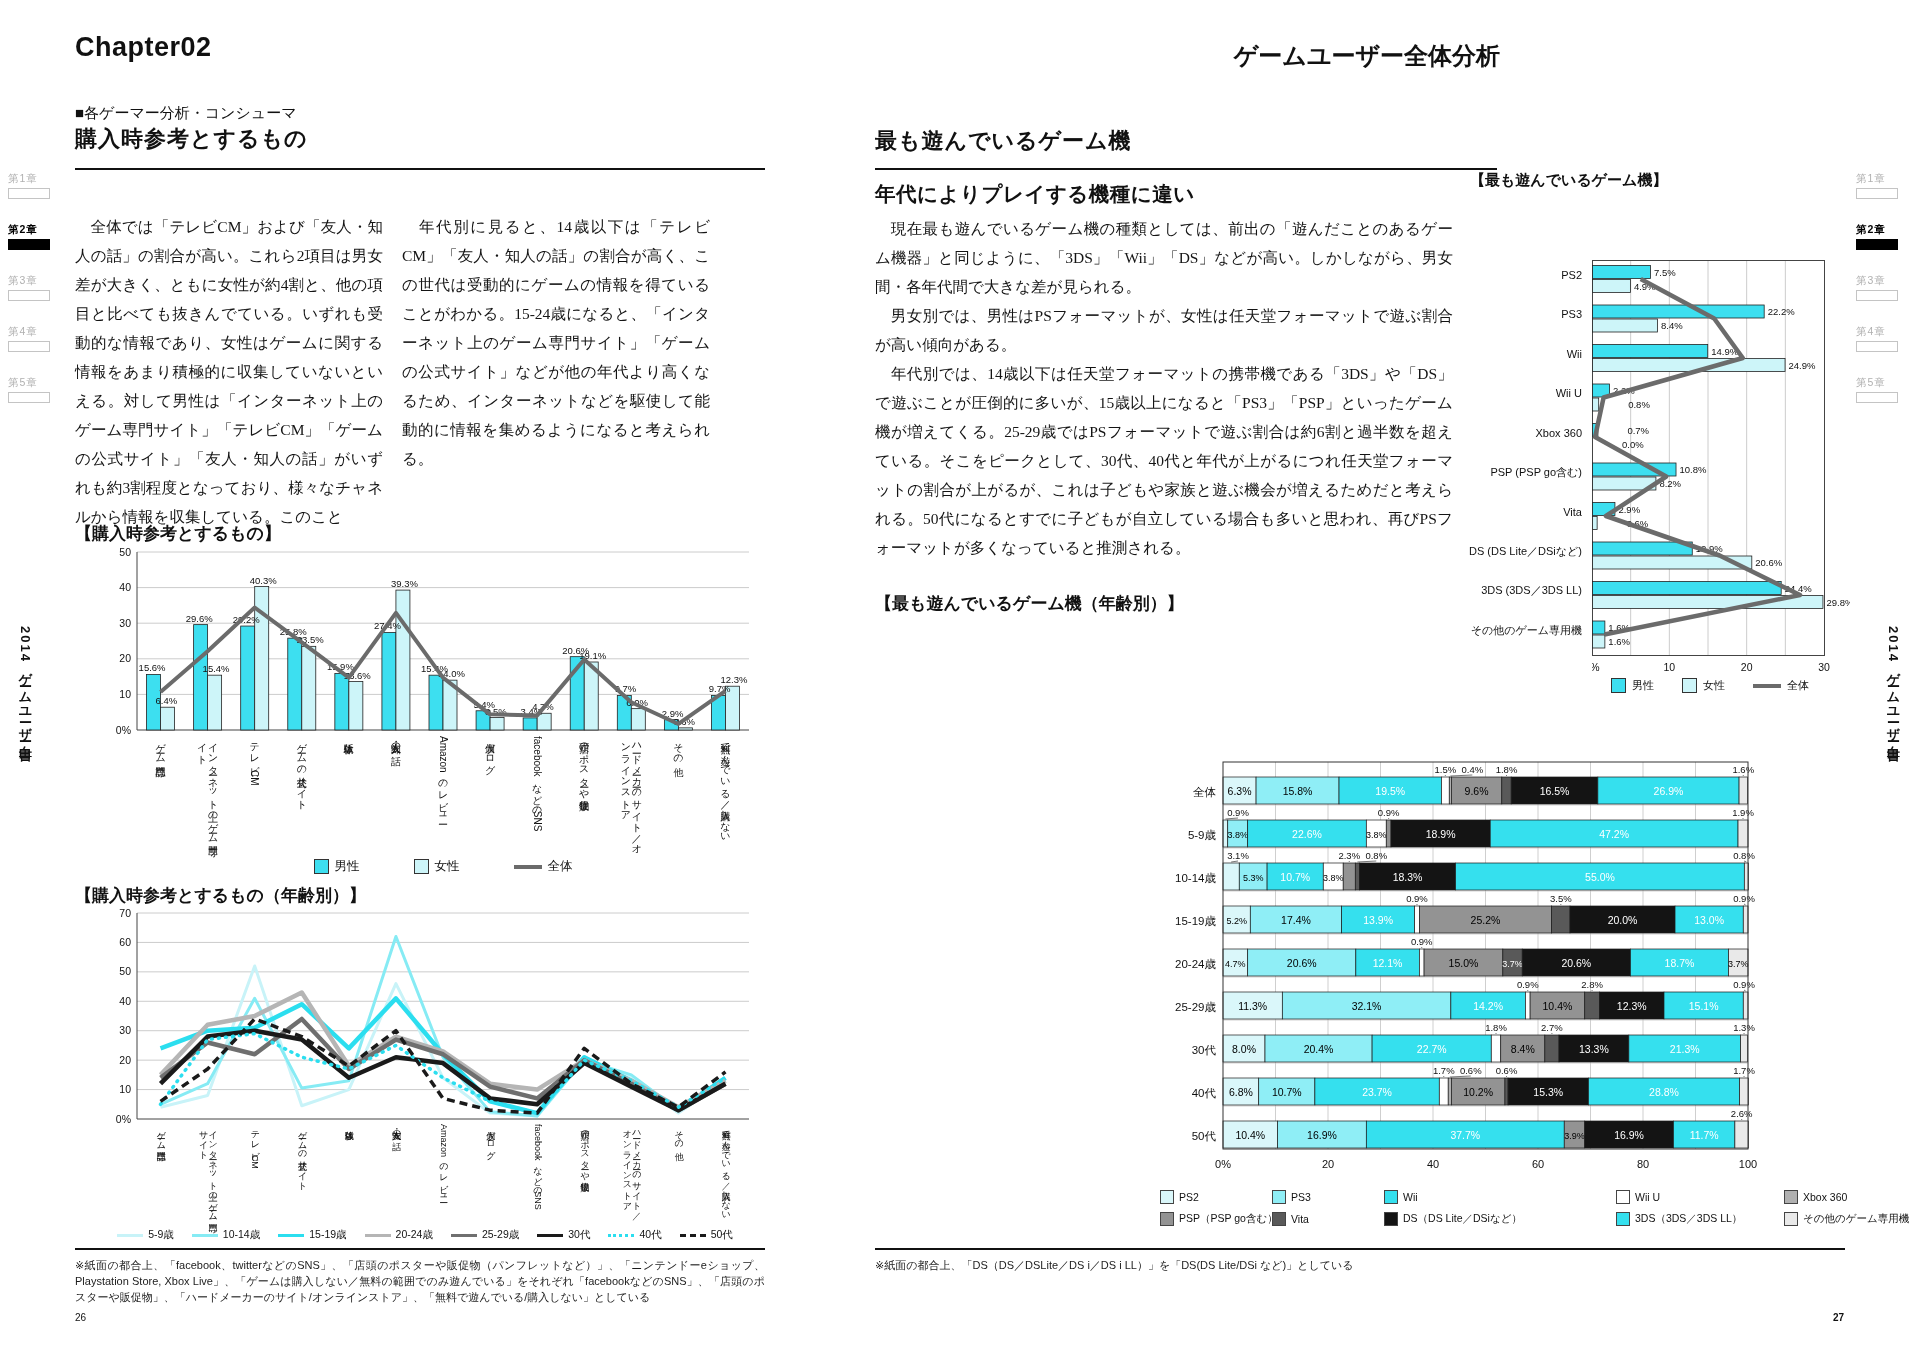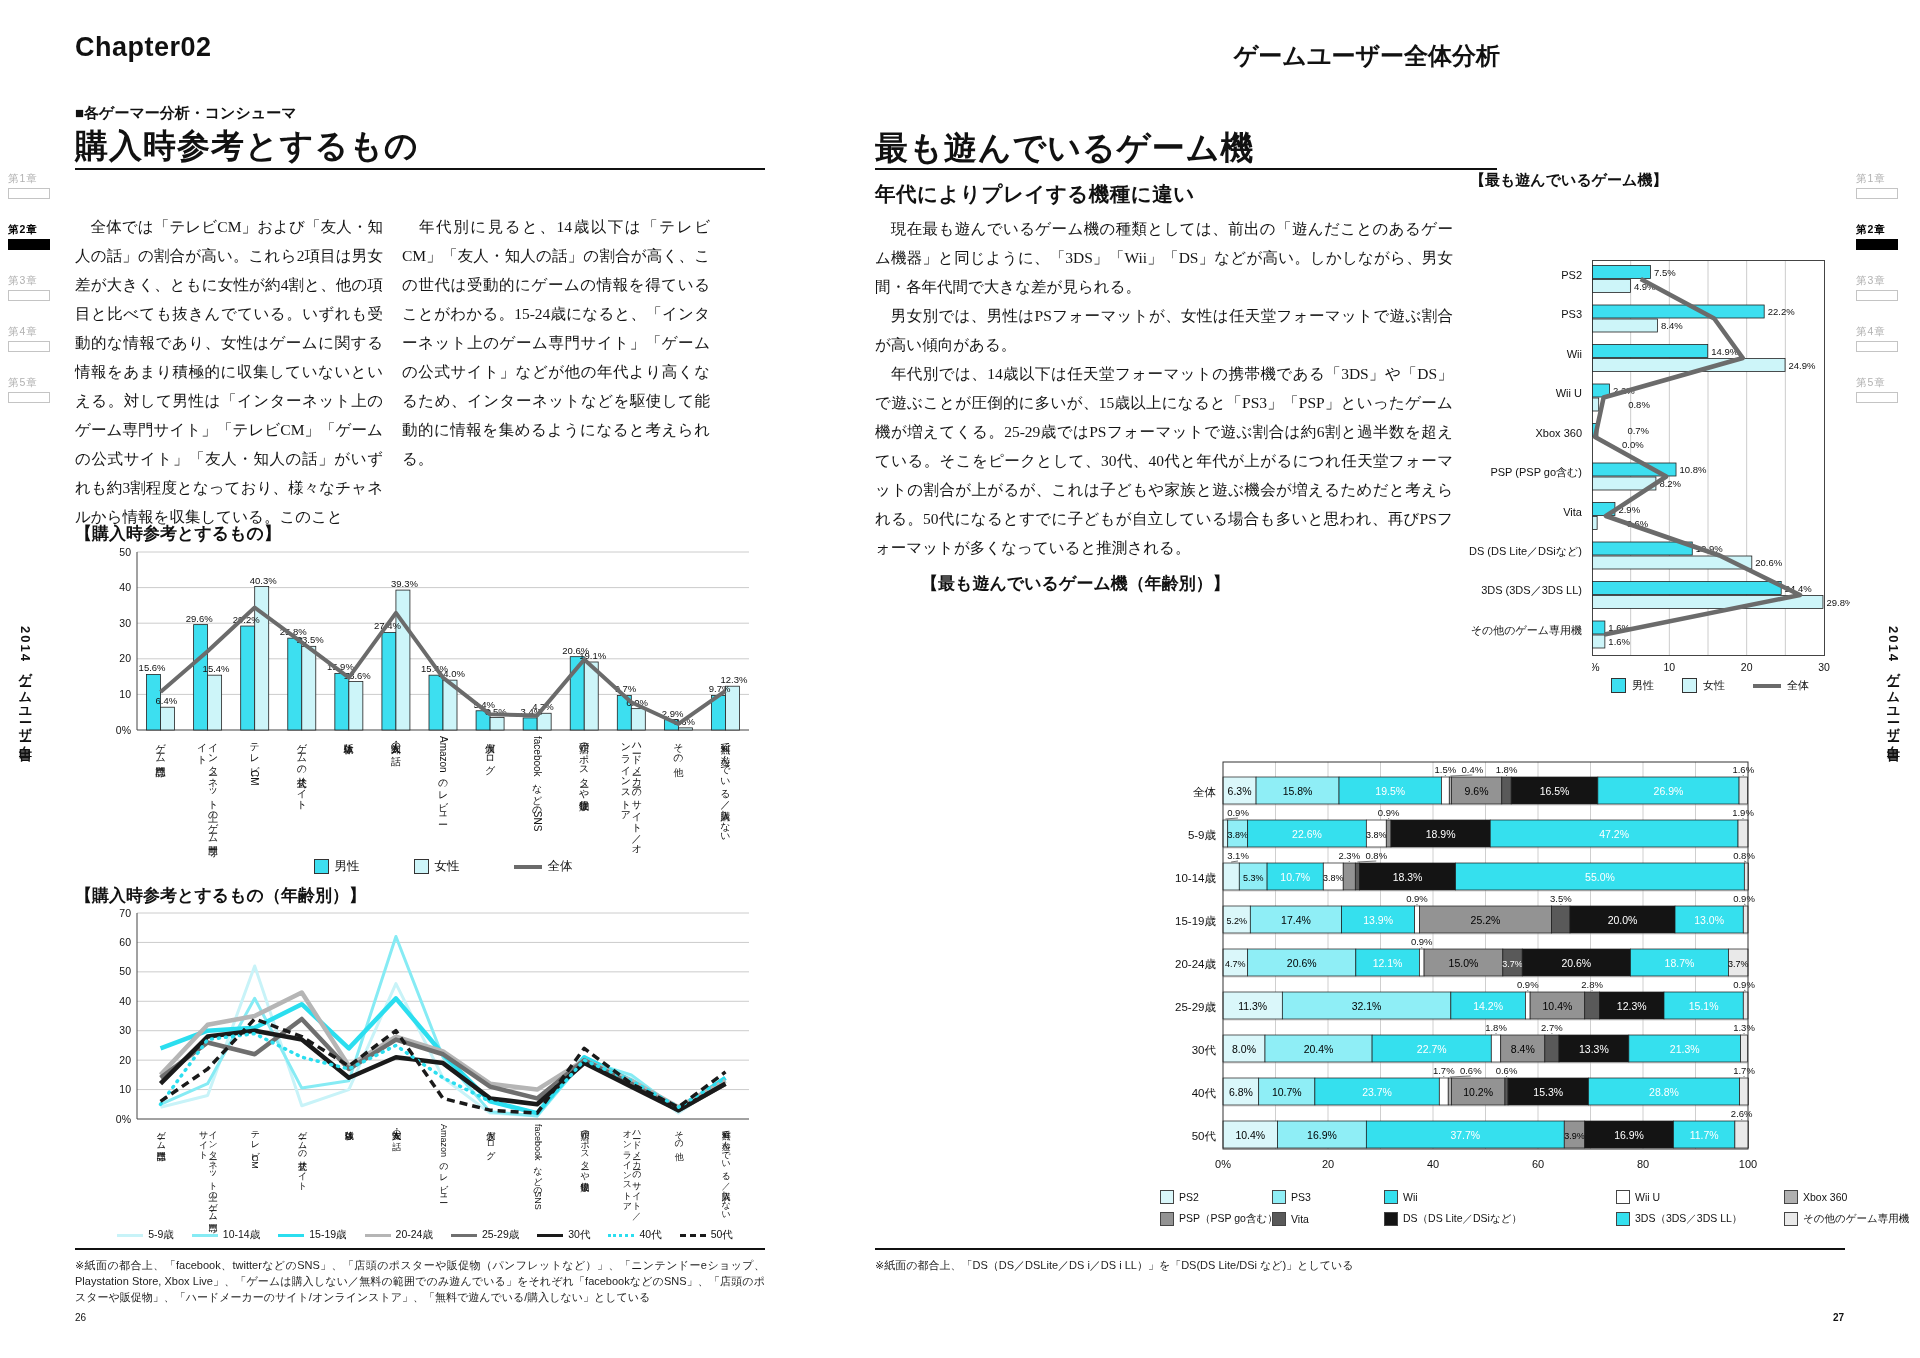--- a/index.html
+++ b/index.html
@@ -1,22 +1,22 @@
 <!DOCTYPE html>
 <html lang="ja"><head>
 <meta charset="utf-8">
 <style>
   html,body{margin:0;padding:0;background:#ffffff;}
   body{width:1920px;height:1358px;position:relative;font-family:"Liberation Sans","DejaVu Sans",sans-serif;color:#111;}
   .abs{position:absolute;}
   .spread{position:absolute;left:0;top:0;width:1920px;height:1358px;background:#fff;overflow:hidden;}
   .chapter{font-size:27px;font-weight:bold;letter-spacing:.5px;}
   .pagehdr{font-size:24px;font-weight:bold;text-align:right;}
-  .seclabel{font-size:15px;font-weight:bold;}
-  .bigtitle{font-size:33px;font-weight:bold;letter-spacing:1px;}
+  .seclabel{font-size:15px;font-weight:normal;}
+  .bigtitle{font-size:22px;font-weight:bold;letter-spacing:1px;}
   .rule{background:#111;height:2px;}
   .subtitle{font-size:20.5px;font-weight:bold;letter-spacing:.5px;}
   .bodytext{font-family:"Liberation Serif","DejaVu Serif",serif;font-size:15.5px;line-height:29px;text-align:justify;color:#141414;}
   .bodytext p{margin:0;}
   .charttitle{font-size:17px;font-weight:bold;}
   .charttitle.small{font-size:15px;}
   .vcats{display:flex;}
   .vcell{flex:1 1 0;display:flex;justify-content:center;}
   .vtext{writing-mode:vertical-rl;text-orientation:mixed;color:#111;}
   .legend{display:flex;align-items:center;justify-content:center;font-size:12.5px;color:#111;}
@@ -383,21 +383,21 @@
         <text x="77.33333333333333" y="411" text-anchor="middle" font-size="10.5" fill="#111">10</text>
         <text x="154.66666666666666" y="411" text-anchor="middle" font-size="10.5" fill="#111">20</text>
         <text x="232" y="411" text-anchor="middle" font-size="10.5" fill="#111">30</text>
       </svg></div>
   <div class="abs legend small" id="c3legend" style="left:1560px;top:678px;width:300px;">
       <span class="litem"><span class="lbox" style="background:#3ddff0"></span>男性</span>
       <span class="litem"><span class="lbox" style="background:#cdf5f9"></span>女性</span>
       <span class="litem"><span class="lline"></span>全体</span>
     </div>
 
-  <div class="abs charttitle" style="left:875px;top:572px;margin-left:46px;">【最も遊んでいるゲーム機（年齢別）】</div>
+  <div class="abs charttitle" style="left:875px;top:592px;">【最も遊んでいるゲーム機（年齢別）】</div>
   <div class="abs" id="c4svg" style="left:1098px;top:756px;"><svg width="712" height="423">
         <line x1="177.5" y1="6" x2="177.5" y2="393" stroke="#cfcfcf"></line>
         <line x1="230" y1="6" x2="230" y2="393" stroke="#cfcfcf"></line>
         <line x1="282.5" y1="6" x2="282.5" y2="393" stroke="#cfcfcf"></line>
         <line x1="335" y1="6" x2="335" y2="393" stroke="#cfcfcf"></line>
         <line x1="387.5" y1="6" x2="387.5" y2="393" stroke="#cfcfcf"></line>
         <line x1="440" y1="6" x2="440" y2="393" stroke="#cfcfcf"></line>
         <line x1="492.5" y1="6" x2="492.5" y2="393" stroke="#cfcfcf"></line>
         <line x1="545" y1="6" x2="545" y2="393" stroke="#cfcfcf"></line>
         <line x1="597.5" y1="6" x2="597.5" y2="393" stroke="#cfcfcf"></line>

